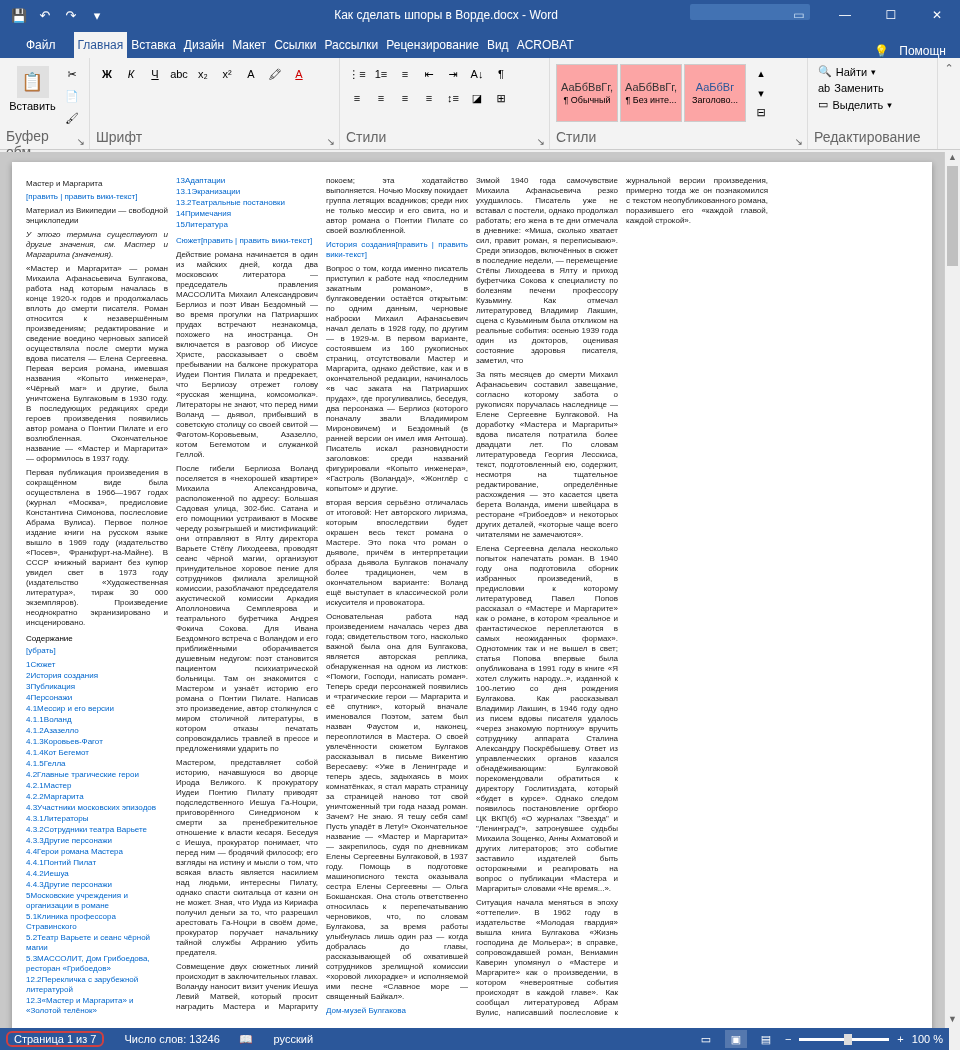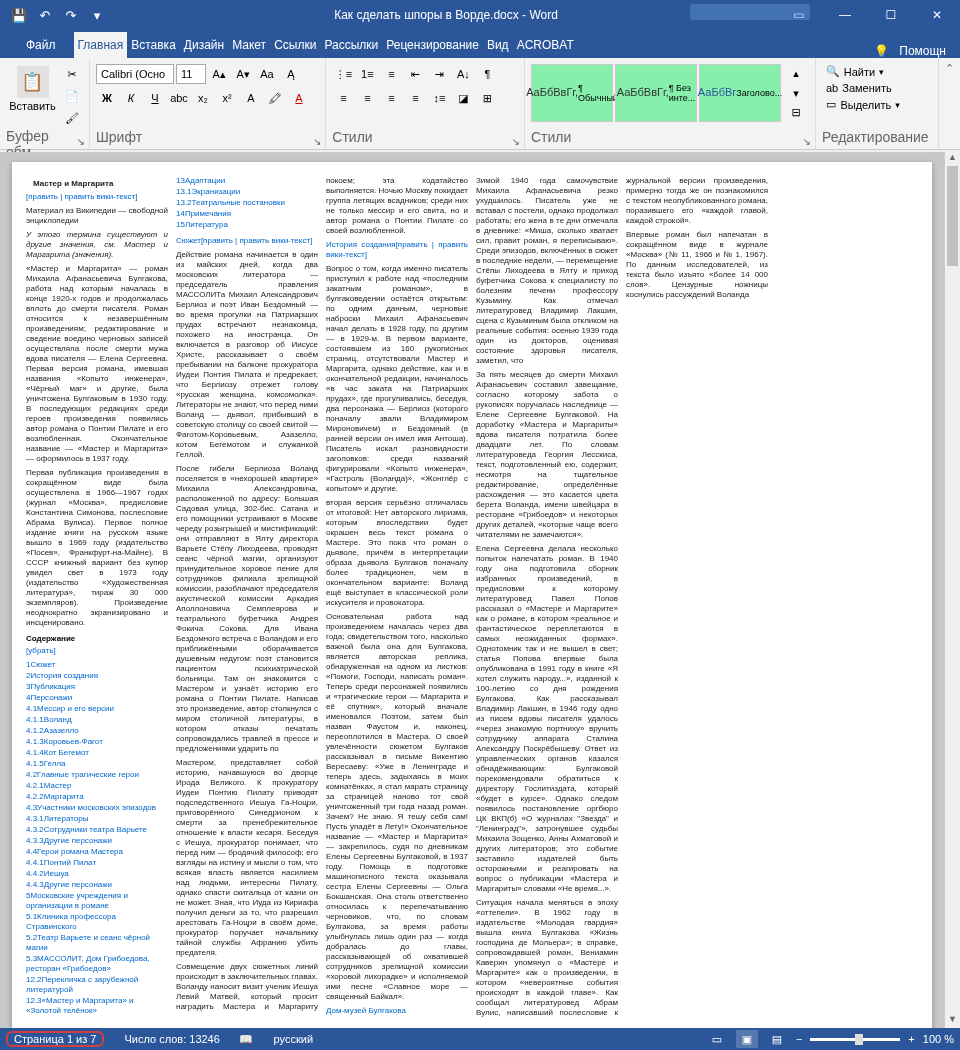--- a/index.html
+++ b/index.html
@@ -20,43 +20,43 @@
 .rgroup-label{font-size:14px;color:#666;text-align:left;padding-bottom:2px}
 .rgroup-content{display:flex;gap:2px;align-items:flex-start;padding-top:4px;flex:1}
 .big-btn{display:flex;flex-direction:column;align-items:center;gap:2px;font-size:11px;padding:2px 4px;min-width:44px}
 .icon-lg{width:32px;height:32px;background:#e0e0e0;display:flex;align-items:center;justify-content:center;font-size:18px}
 .sm-row{display:flex;gap:2px;align-items:center}
 .sm-btn{width:22px;height:20px;display:flex;align-items:center;justify-content:center;font-size:11px;border:1px solid transparent}
 .combo{height:20px;border:1px solid #aaa;background:#fff;font-size:11px;padding:0 4px;display:flex;align-items:center}
 .font-name{width:78px}
 .font-size{width:30px}
 .style-gallery{display:flex;gap:2px;height:58px}
-.style-item{width:82px;border:1px solid #ccc;background:#86efac;display:flex;flex-direction:row;align-items:center;justify-content:center;font-size:9px;padding:2px}
+.style-item{width:62px;border:1px solid #ccc;background:#fca5a5;display:flex;flex-direction:column;align-items:center;justify-content:center;font-size:9px;padding:2px}
 .style-preview{font-size:11px;color:#333;margin-bottom:2px}
 .edit-col{display:flex;flex-direction:column;gap:2px;font-size:11px}
 .edit-item{display:flex;align-items:center;gap:4px;padding:1px 4px}
 .doc-area{position:absolute;top:152px;left:0;right:16px;bottom:22px;background:#c8c8c8;overflow:hidden;display:flex;justify-content:center}
 .vscroll{position:absolute;top:152px;right:0;bottom:22px;width:16px;background:#f0f0f0;border-left:1px solid #ccc}
 .vthumb{position:absolute;top:14px;left:2px;right:2px;height:100px;background:#c0c0c0}
 .page{background:#fff;width:920px;margin-top:10px;box-shadow:0 2px 6px rgba(0,0,0,0.3);padding:14px;column-count:6;column-gap:8px;column-fill:auto;height:870px;font-size:8px;line-height:1.25;color:#222;overflow:hidden}
-.page h4{font-size:8px;font-weight:bold;margin:3px 7px}
+.page h4{font-size:8px;font-weight:normal;margin:3px 0}
 .page a,.lnk{color:#0066cc;}
 .toc{font-size:8px;color:#0066cc}
 .toc-item{display:flex;justify-content:space-between;margin:1px 0}
 .toc-txt{color:#0066cc}
 .para{margin-bottom:4px;text-align:justify;word-break:break-word}
-.statusbar{position:absolute;bottom:0;left:0;right:0;height:22px;background:#2b579a;color:#fff;display:flex;align-items:center;font-size:11px;padding:0 6px;gap:20px}
+.statusbar{position:absolute;bottom:0;left:0;right:11px;height:22px;background:#2b579a;color:#fff;display:flex;align-items:center;font-size:11px;padding:0 6px;gap:20px}
 .status-right{margin-left:auto;display:flex;align-items:center;gap:8px}
 .view-btn{width:22px;height:18px;display:flex;align-items:center;justify-content:center}
 .zoom-slider{width:90px;height:3px;background:#fff;position:relative}
 .zoom-thumb{position:absolute;top:-4px;left:45px;width:8px;height:11px;background:#ddd}
 .page-ind{border:2px solid #d04040;border-radius:6px;padding:0 6px}
 .collapse{position:absolute;right:4px;bottom:2px;font-size:10px;color:#666}
 .acc{background:rgba(120,180,240,0.3);position:absolute;width:120px;height:16px;top:4px;right:150px;border-radius:2px}
-.toc-heading{font-weight:bold;color:#000;margin:6px 0 2px 0}
+.toc-heading{font-weight:normal;color:#000;margin:6px 0 2px 0}
 </style>
 </head>
 <body>
 
 <div class="titlebar">
   <div class="qat">
     <div class="qat-btn">💾</div>
     <div class="qat-btn">↶</div>
     <div class="qat-btn">↷</div>
     <div class="qat-btn">▾</div>
@@ -101,28 +101,20 @@
         <div class="sm-btn">🖌</div>
       </div>
     </div>
     <div class="rgroup-label">Буфер обм...</div>
     <div class="collapse">↘</div>
   </div>
 
   <div class="rgroup" style="width:250px">
     <div class="rgroup-content" style="flex-direction:column;gap:4px">
       <div class="sm-row">
-        <div class="combo font-name">Calibri (Осно</div>
-        <div class="combo font-size">11</div>
-        <div class="sm-btn">A▴</div>
-        <div class="sm-btn">A▾</div>
-        <div class="sm-btn">Aa</div>
-        <div class="sm-btn">Ą</div>
-      </div>
-      <div class="sm-row">
         <div class="sm-btn">
             <b>Ж</b>
           </div>
         <div class="sm-btn">
             <i>К</i>
           </div>
         <div class="sm-btn">
             <u>Ч</u>
           </div>
         <div class="sm-btn">abc</div>
@@ -333,21 +325,20 @@
     <div class="para">Совмещение двух сюжетных линий происходит в заключительных главах. Воланду наносит визит ученик Иешуа Левий Матвей, который просит наградить Мастера и Маргариту покоем; эта ходатайство выполняется. Ночью Москву покидает группа летящих всадников; среди них не только мессир и его свита, но и автор романа о Понтии Пилате со своей возлюбленной.</div>
     <div class="para"><span class="lnk">История создания[править | править вики-текст]</span></div>
     <div class="para">Вопрос о том, когда именно писатель приступил к работе над «последним закатным романом», в булгаковедении остаётся открытым: по одним данным, черновые наброски Михаил Афанасьевич начал делать в 1928 году, по другим — в 1929-м. В первом варианте, состоявшем из 160 рукописных страниц, отсутствовали Мастер и Маргарита, однако действие, как и в окончательной редакции, начиналось «в час заката на Патриарших прудах», где прогуливались, беседуя, два персонажа — Берлиоз (которого поначалу звали Владимиром Мироновичем) и Бездомный (в ранней версии он имел имя Антоша). Писатель искал разновидности заголовков: среди названий фигурировали «Копыто инженера», «Гастроль (Воланда)», «Жонглёр с копытом» и другие.</div>
     <div class="para">вторая версия серьёзно отличалась от итоговой: Нет авторского лиризма, которым впоследствии будет окрашен весь текст романа о Мастере. Это пока что роман о дьяволе, причём в интерпретации образа дьявола Булгаков поначалу более традиционен, чем в окончательном варианте: Воланд ещё выступает в классической роли искусителя и провокатора.</div>
     <div class="para">Основательная работа над произведением началась через два года; свидетельством того, насколько важной была она для Булгакова, является авторская реплика, обнаруженная на одном из листков: «Помоги, Господи, написать роман». Теперь среди персонажей появились и «трагические герои — Маргарита и её спутник», который вначале именовался Поэтом, затем был назван Фаустом и, наконец, переоплотился в Мастера. О своей увлечённости сюжетом Булгаков рассказывал в письме Викентию Вересаеву: «Уже в Ленинграде и теперь здесь, задыхаясь в моих комнатёнках, я стал марать страницу за страницей наново тот свой уничтоженный три года назад роман. Зачем? Не знаю. Я тешу себя сам! Пусть упадёт в Лету!» Окончательное название — «Мастер и Маргарита» — закрепилось, судя по дневникам Елены Сергеевны Булгаковой, в 1937 году. Помощь в подготовке машинописного текста оказывала сестра Елены Сергеевны — Ольга Бокшанская. Она столь ответственно относилась к перепечатыванию черновиков, что, по словам Булгакова, за время работы улыбнулась лишь один раз — когда добралась до главы, рассказывающей об охватившей сотрудников зрелищной комиссии «хоровой лихорадке» и исполняемой ими песне «Славное море — священный Байкал».</div>
     <div class="para"><span class="lnk">Дом-музей Булгакова</span></div>
     <div class="para">Зимой 1940 года самочувствие Михаила Афанасьевича резко ухудшилось. Писатель уже не вставал с постели, однако продолжал работать; его жена в те дни отмечала в дневнике: «Миша, сколько хватает сил, правит роман, я переписываю». Среди эпизодов, включённых в сюжет в последние недели, — перемещение Стёпы Лиходеева в Ялту и приход буфетчика Сокова к специалисту по болезням печени профессору Кузьмину. Как отмечал литературовед Владимир Лакшин, сцена с Кузьминым была откликом на реальные события: осенью 1939 года один из докторов, оценивая состояние здоровья писателя, заметил, что</div>
     <div class="para">За пять месяцев до смерти Михаил Афанасьевич составил завещание, согласно которому забота о рукописях поручалась наследнице — Елене Сергеевне Булгаковой. На доработку «Мастера и Маргариты» вдова писателя потратила более двадцати лет. По словам литературоведа Георгия Лесскиса, текст, подготовленный ею, содержит, несмотря на тщательное редактирование, определённые расхождения — это касается цвета берета Воланда, имени швейцара в ресторане «Грибоедов» и некоторых других деталей, «которые чаще всего читателями не замечаются».</div>
     <div class="para">Елена Сергеевна делала несколько попыток напечатать роман. В 1940 году она подготовила сборник избранных произведений, в предисловии к которому литературовед Павел Попов рассказал о «Мастере и Маргарите» как о романе, в котором «реальное и фантастическое переплетаются в самых неожиданных формах». Однотомник так и не вышел в свет; статья Попова впервые была опубликована в 1991 году в книге «Я хотел служить народу...», изданной к 100-летию со дня рождения Булгакова. Как рассказывал Владимир Лакшин, в 1946 году одно из писем вдовы писателя удалось «через знакомую портниху» вручить сотруднику аппарата Сталина Александру Поскрёбышеву. Ответ из управленческих органов казался обнадёживающим: Булгаковой порекомендовали обратиться к директору Гослитиздата, который «будет в курсе». Однако следом появилось постановление оргбюро ЦК ВКП(б) «О журналах "Звезда" и "Ленинград"», затронувшее судьбы Михаила Зощенко, Анны Ахматовой и других литераторов; это событие заставило издателей быть осторожными и реагировать на вопрос о публикации «Мастера и Маргариты» словами «Не время...».</div>
     <div class="para">Ситуация начала меняться в эпоху «оттепели». В 1962 году в издательстве «Молодая гвардия» вышла книга Булгакова «Жизнь господина де Мольера»; в справке, сопровождавшей роман, Вениамин Каверин упомянул о «Мастере и Маргарите» как о произведении, в котором «невероятные события происходят в каждой главе». Как сообщал литературовед Абрам Вулис, написавший послесловие к журнальной версии произведения, примерно тогда же он познакомился с текстом неопубликованного романа, поразившего его «каждой главой, каждой строкой».</div>
-    <div class="para">Впервые роман был напечатан в сокращённом виде в журнале «Москва» (№ 11, 1966 и № 1, 1967). По данным исследователей, из текста было изъято «более 14 000 слов». Цензурные ножницы коснулись рассуждений Воланда</div>
   </div>
 </div>
 
 <div class="vscroll">
   <div style="position:absolute;top:0;left:0;right:0;height:14px;text-align:center;font-size:9px;color:#666">▲</div>
   <div class="vthumb"></div>
   <div style="position:absolute;bottom:0;left:0;right:0;height:14px;text-align:center;font-size:9px;color:#666">▼</div>
 </div>
 
 <div class="statusbar">

